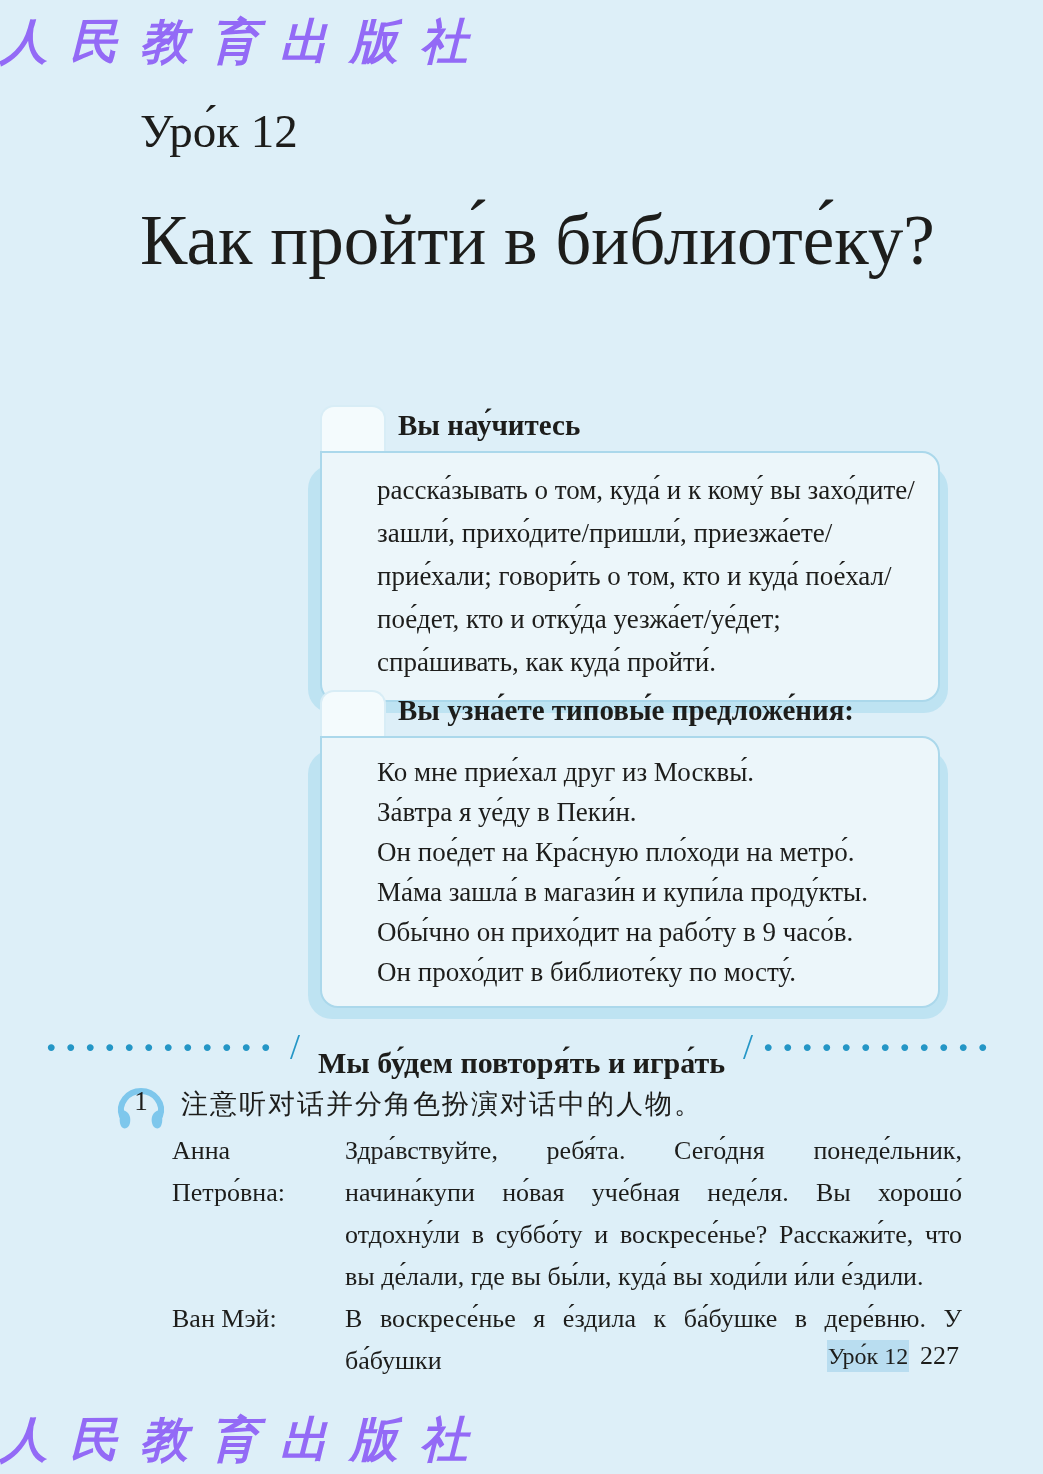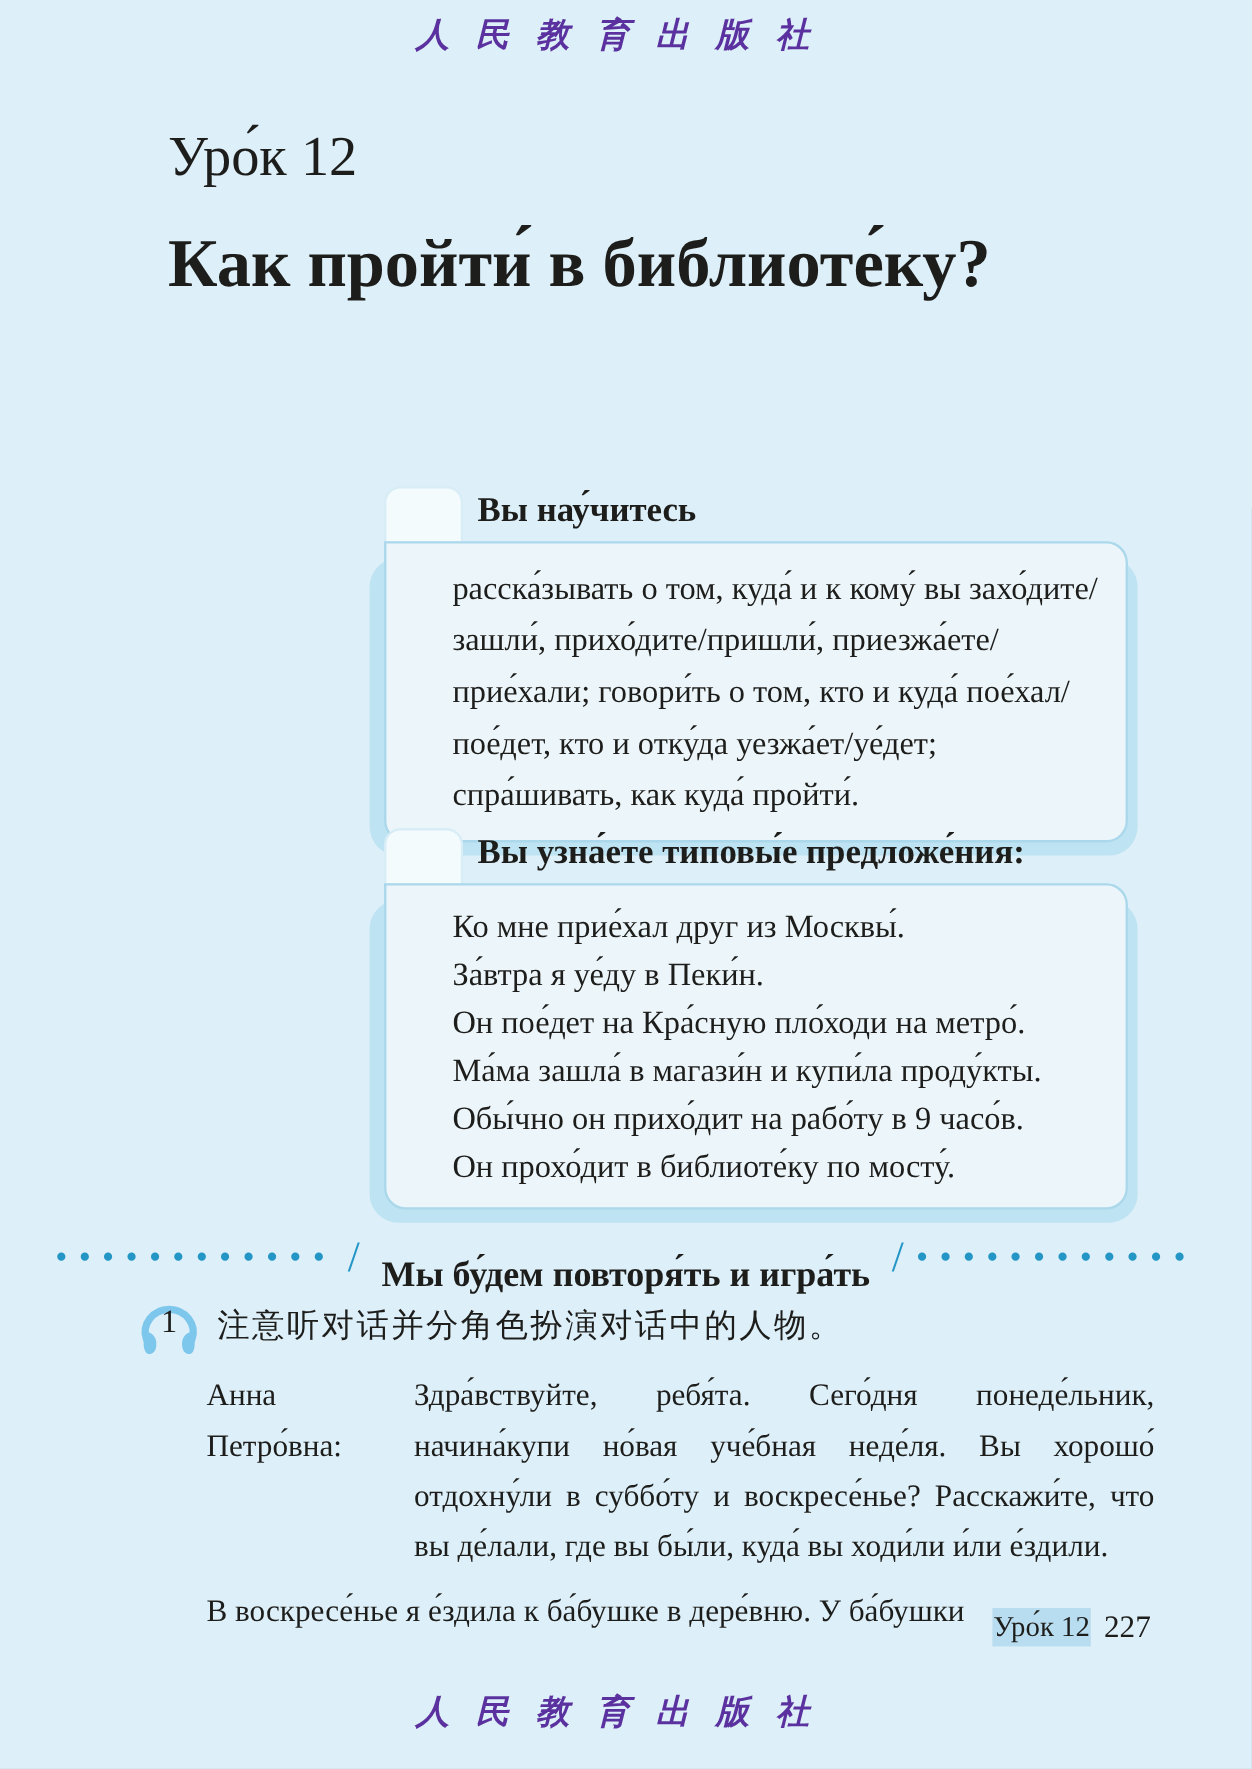--- a/index.html
+++ b/index.html
@@ -12,44 +12,43 @@
     background: #ddeff8;
     font-family: "Liberation Serif", serif;
     color: #1d1d1b;
     overflow: hidden;
   }
 
   
   .logo {
     position: absolute;
     width: 100%;
-    text-align: center;
-    color: #4c1d95;
-    font-size: 28px;
+    text-align: left;
+    color: #8b5cf6;
+    font-size: 48px;
     letter-spacing: 22px;
     font-style: italic;
     font-weight: bold;
     opacity: 0.9;
   }
   .logo.top { top: 10px; }
   .logo.bottom { top: 1408px; }
 
   
   .lesson-label {
     position: absolute;
     left: 140px;
     top: 104px;
     font-size: 47px;
   }
   .page-title {
     position: absolute;
     left: 140px;
-    top: 187px;
-    font-size: 57px;
-    font-weight: bold;
+    top: 200px;
+    font-size: 71px;
   }
 
   
   .folder {
     position: absolute;
     left: 320px;
     width: 620px;
   }
   .folder .tab-row { position: relative; height: 48px; }
   .folder .tab {
@@ -141,21 +140,21 @@
     line-height: 44px;
     letter-spacing: 2px;
   }
 
   .dialogue {
     position: absolute;
     top: 1130px;
     left: 172px;
     width: 790px;
   }
-  .dlg-row { display: flex; margin-bottom: 0; margin-top: 12px; }
+  .dlg-row { display: flex; margin-bottom: 0; }
   .dlg-speaker {
     width: 173px;
     flex: 0 0 173px;
     font-size: 26px;
     line-height: 42px;
   }
   .dlg-text {
     flex: 1;
     font-size: 26px;
     line-height: 42px;
@@ -243,20 +242,21 @@
     </div>
     <div class="instruction">注意听对话并分角色扮演对话中的人物。</div>
   </div>
 
   <div class="dialogue">
     <div class="dlg-row">
       <div class="dlg-speaker">Анна Петро́вна:</div>
       <div class="dlg-text">Здра́вствуйте, ребя́та. Сего́дня понеде́льник, начина́купи но́вая уче́бная неде́ля. Вы хорошо́ отдохну́ли в суббо́ту и воскресе́нье? Расскажи́те, что вы де́лали, где вы бы́ли, куда́ вы ходи́ли и́ли е́здили.</div>
     </div>
     <div class="dlg-row">
+      <div class="dlg-speaker">Ван Мэй:</div>
       <div class="dlg-text">В воскресе́нье я е́здила к ба́бушке в дере́вню. У ба́бушки</div>
     </div>
   </div>
 
   <div class="footer">
     <div class="footer-badge">Уро́к 12</div>
     <div class="page-number">227</div>
   </div>
 
   <div class="logo bottom">人民教育出版社</div>

